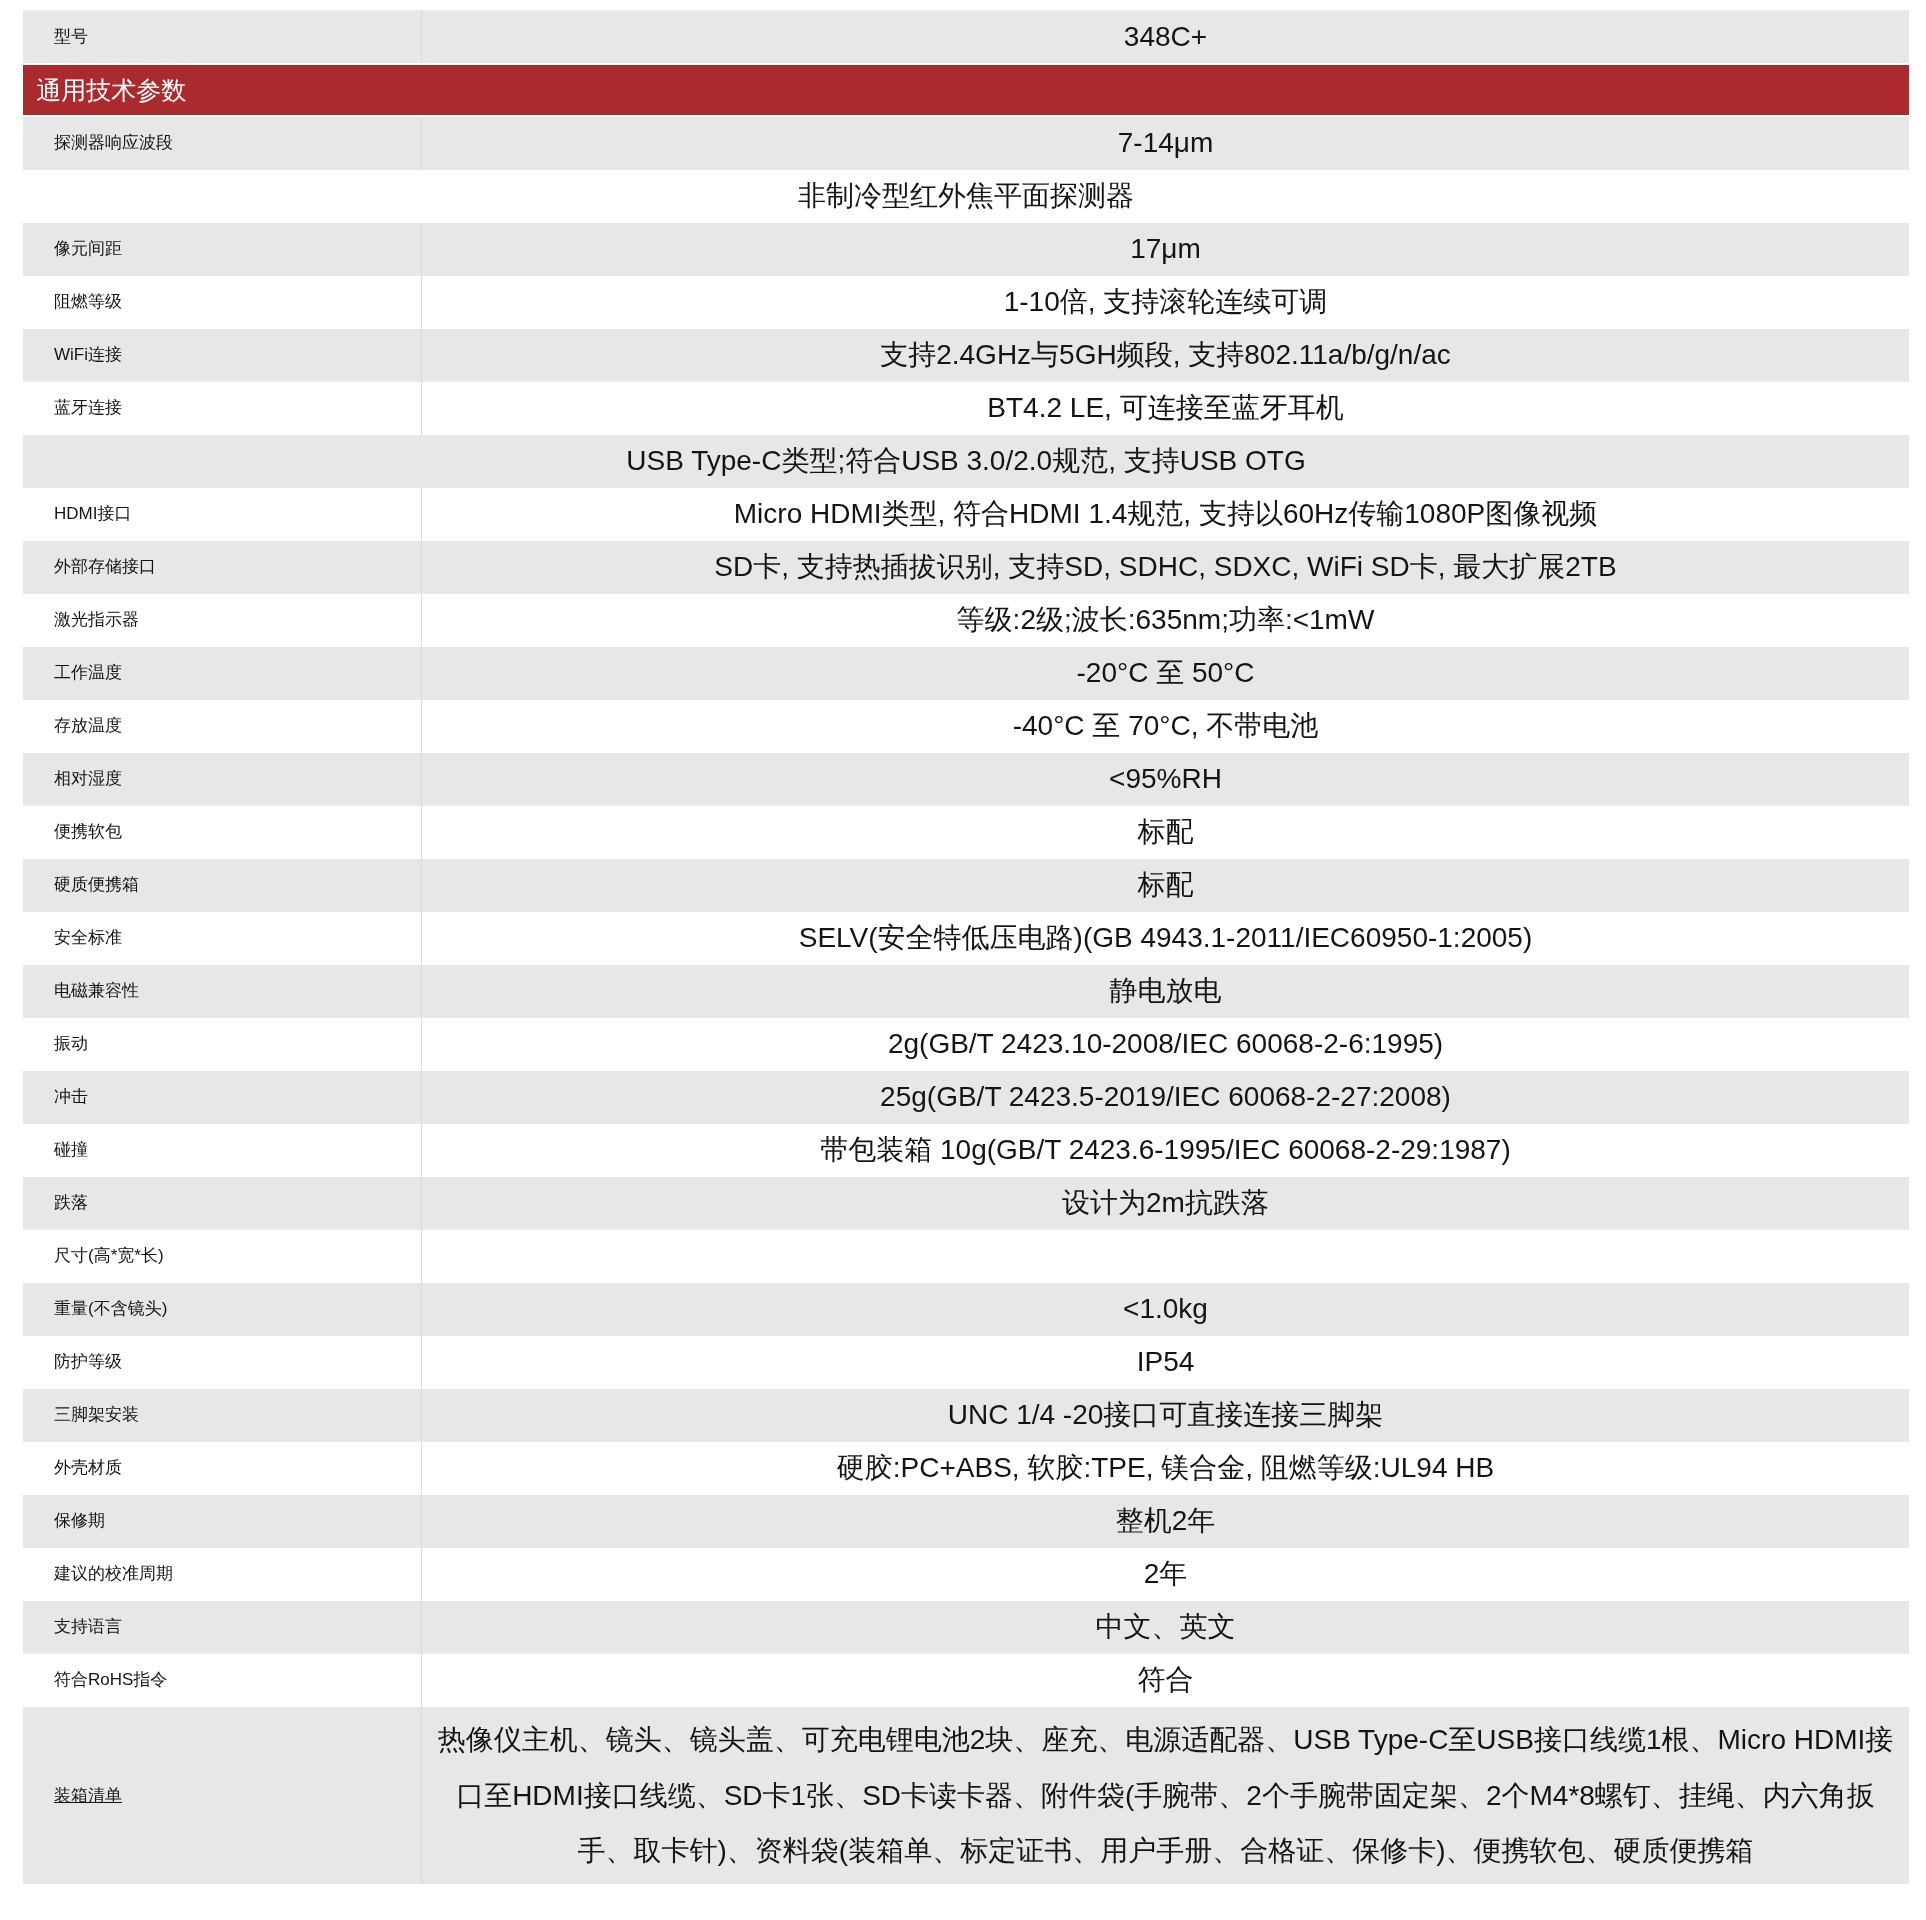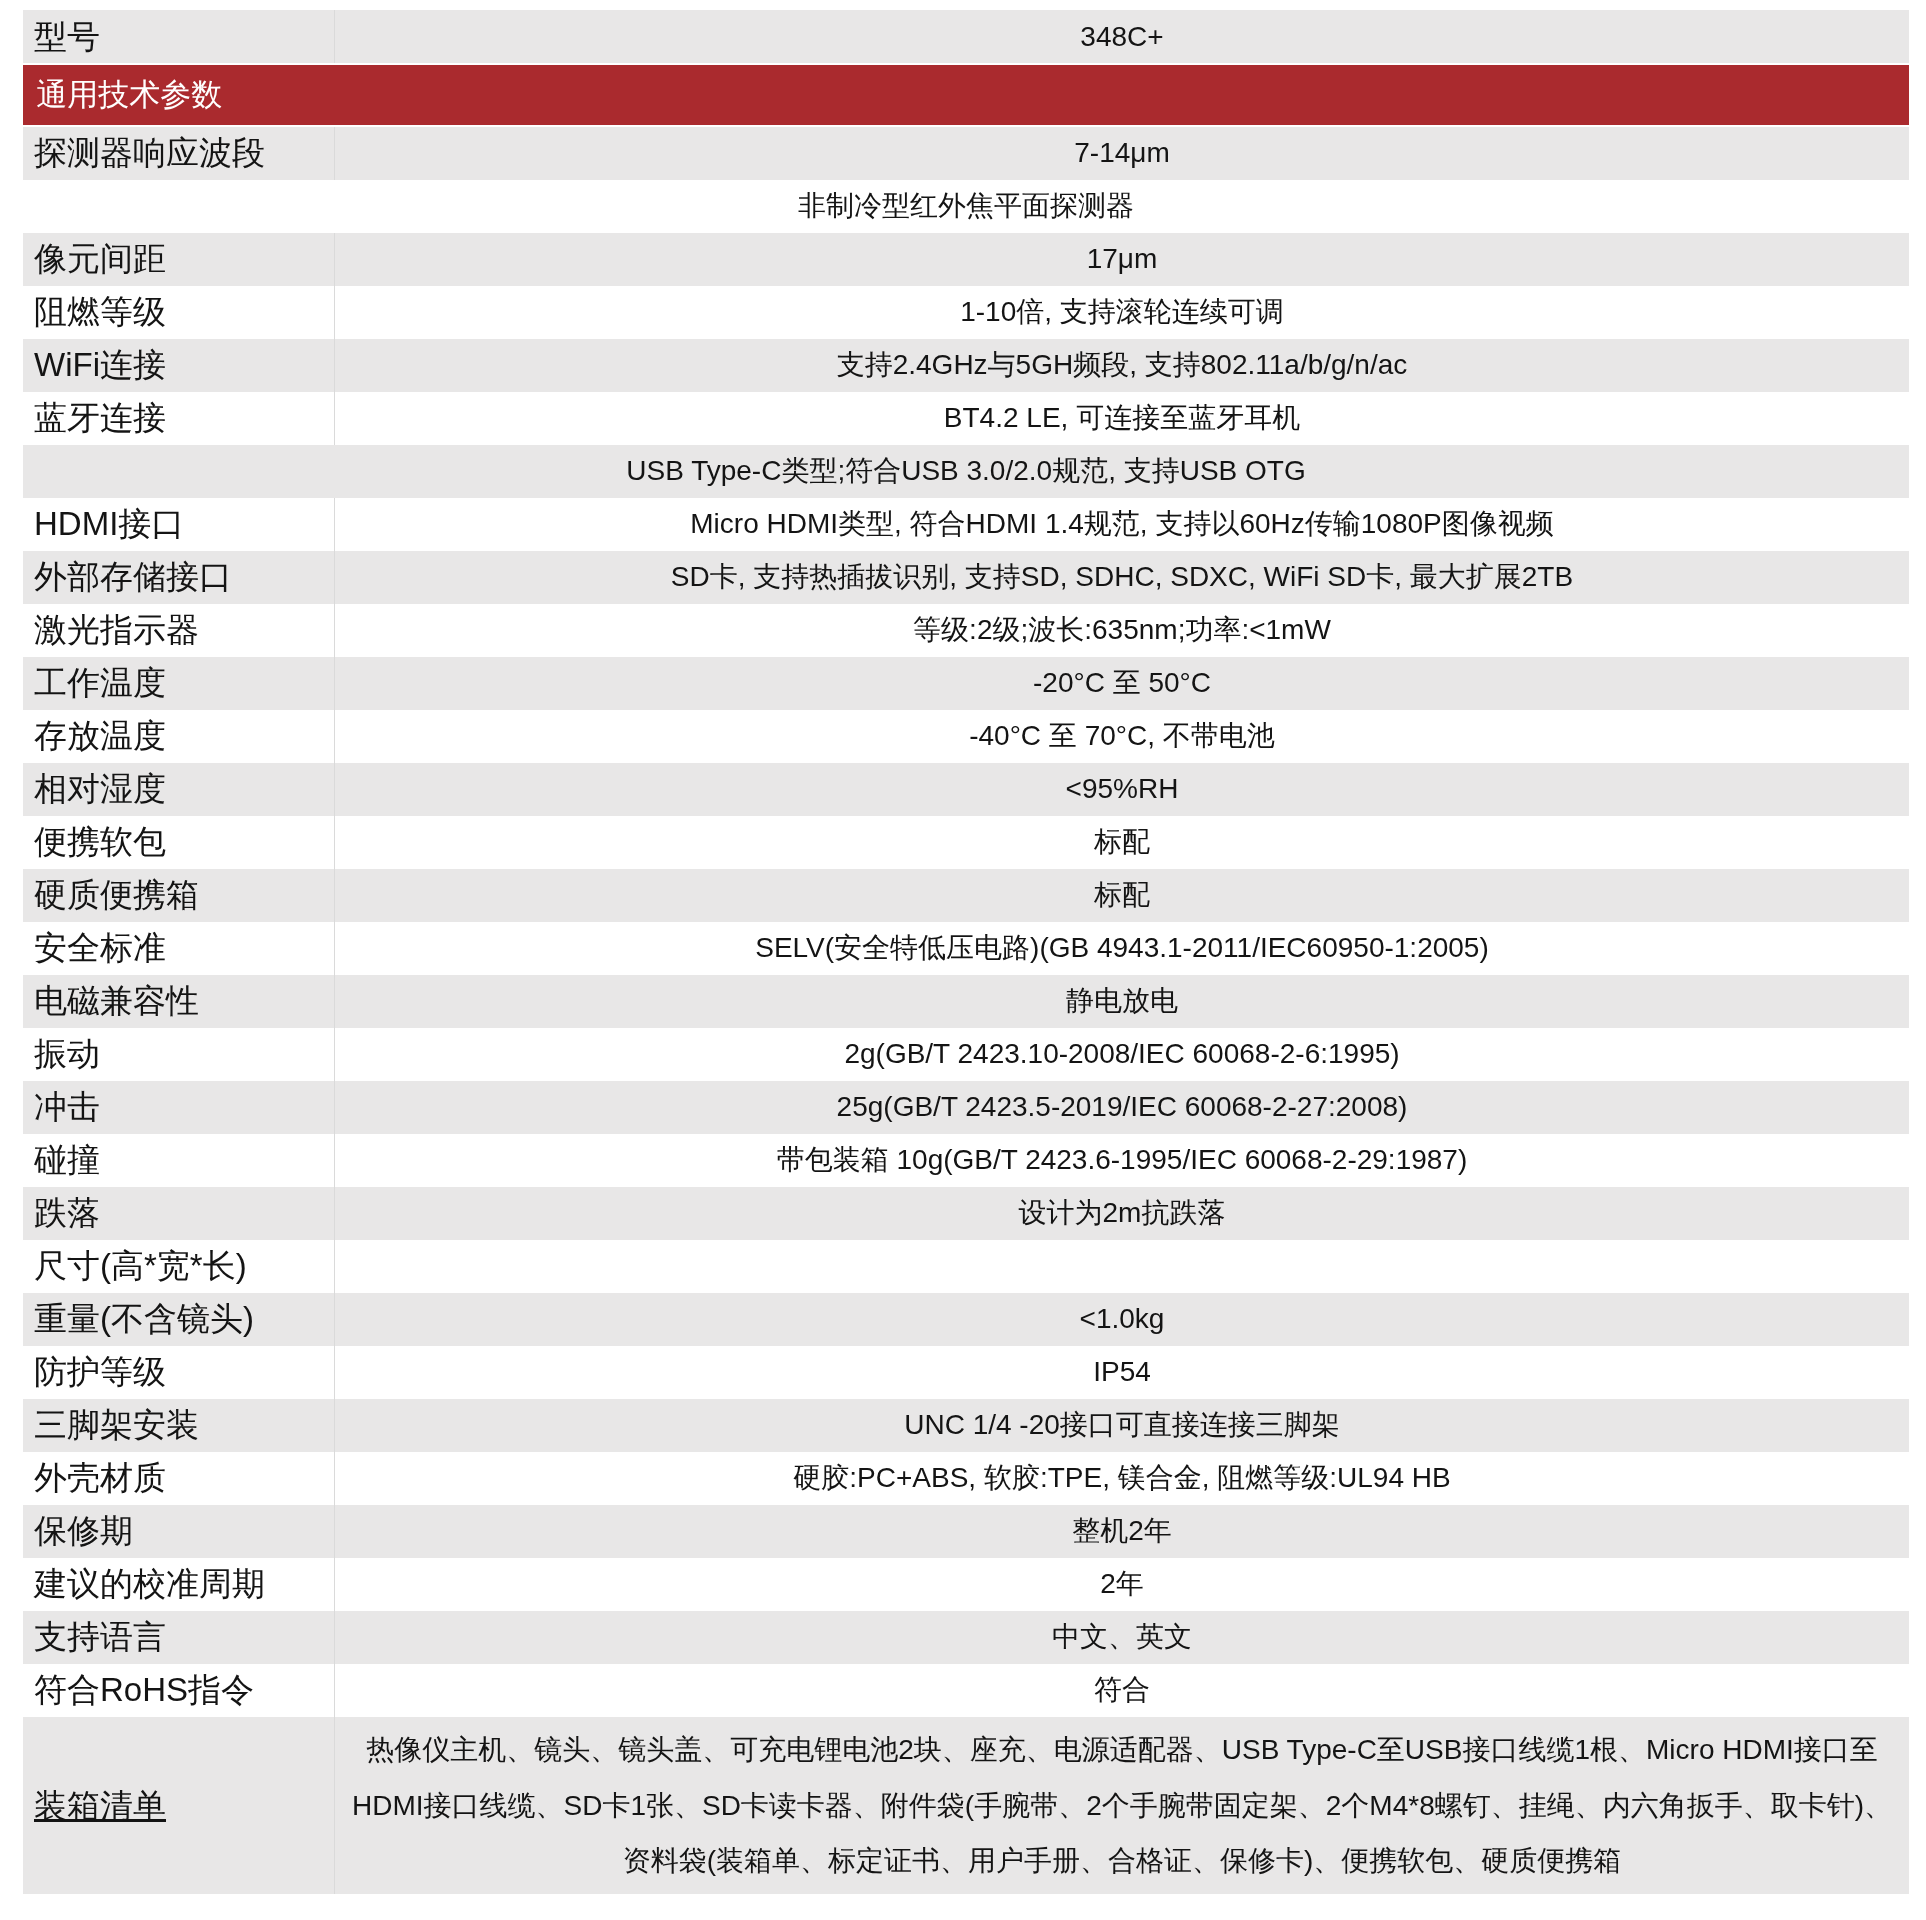--- a/index.html
+++ b/index.html
@@ -10,39 +10,39 @@
     -webkit-font-smoothing:antialiased;
   }
   .spec-table{
     position:absolute;left:23px;top:10.4px;width:1886px;
   }
   .row{
     display:flex;min-height:53px;align-items:stretch;background:#ffffff;
   }
   .row.gray{background:#E8E7E7;}
   .cell-label{
-    width:312px;box-sizing:border-box;
+    width:399px;box-sizing:border-box;
     display:flex;align-items:center;
-    padding-left:11px;padding-right:9.5px;
+    padding-left:31px;padding-right:9.5px;
     border-right:1.4px solid #DADADA;
-    font-size:33px;line-height:1.15;
+    font-size:17px;line-height:1.15;
     white-space:nowrap;
   }
   .cell-value{
     flex:1;box-sizing:border-box;
     display:flex;align-items:center;justify-content:center;
     text-align:center;
     padding:0 11.3px;
     font-size:28px;line-height:1.2;
   }
   .section-row{
-    height:60px;margin:1.9px 0 1.4px 0;
+    height:50px;margin:1.9px 0 1.4px 0;
     display:flex;align-items:center;
     padding-left:13.2px;
-    color:#ffffff;font-size:31px;
+    color:#ffffff;font-size:25px;
   }
   .row.tall{min-height:172px;}
   .row.tall .cell-value{
     line-height:1.98;
     padding:5.7px 11.3px;
   }
   .row.tall .cell-label{align-items:center;text-decoration:underline;}
 </style>
 </head>
 <body>

